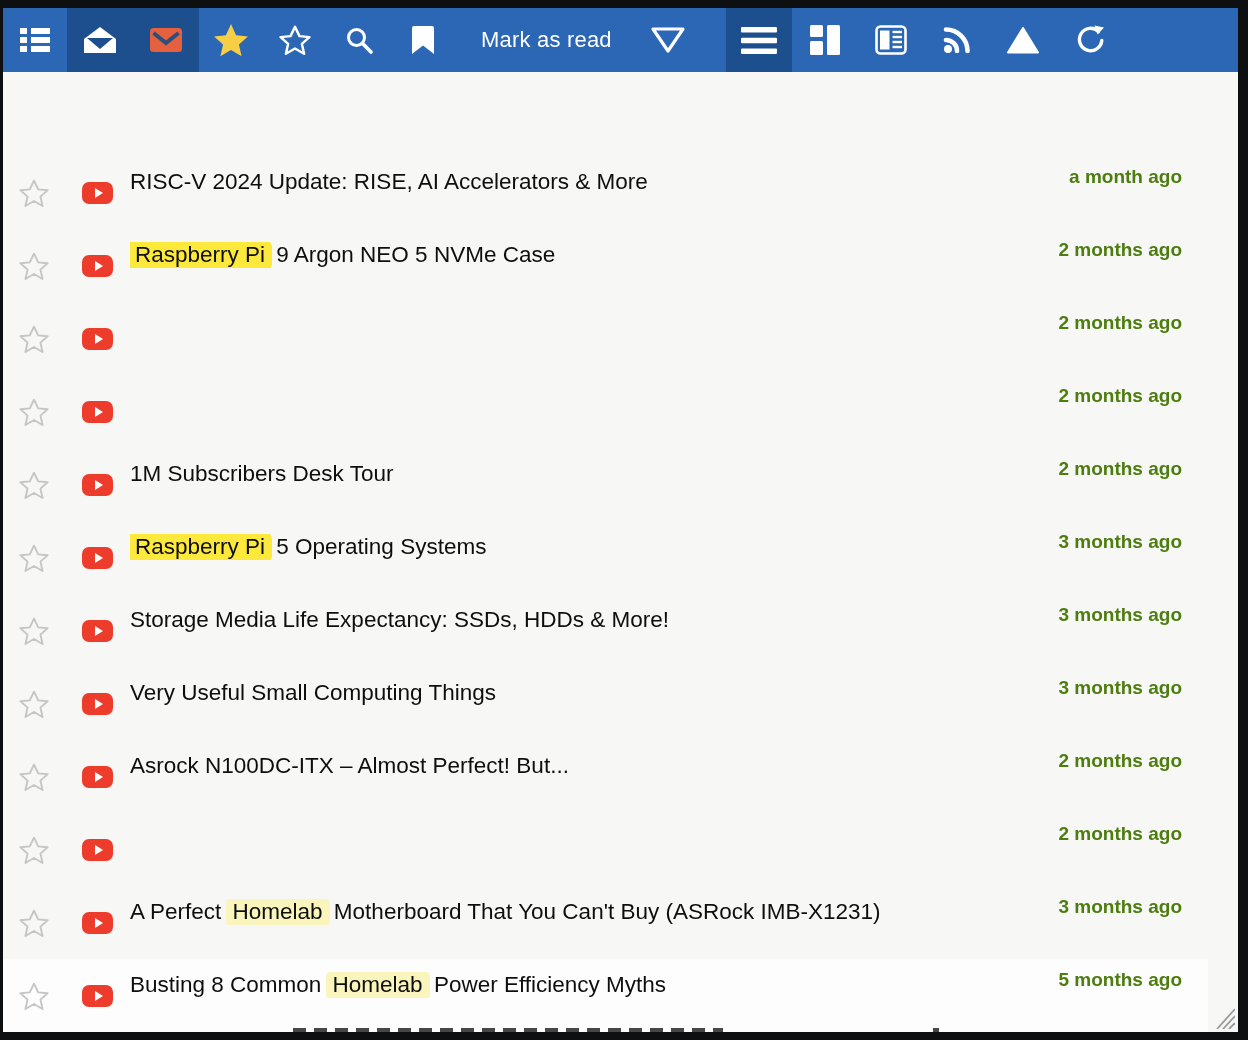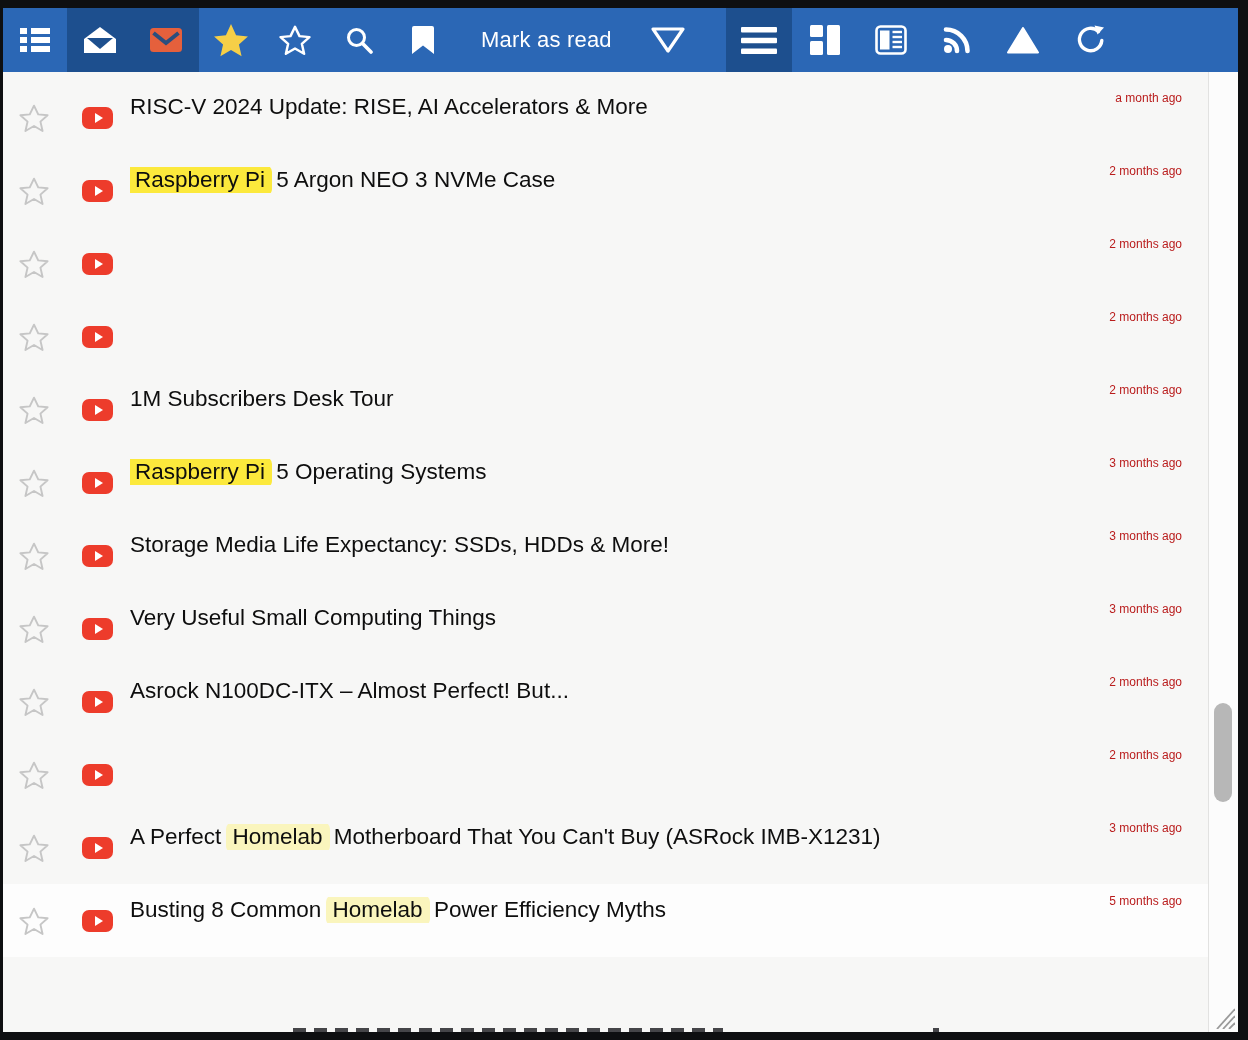--- a/index.html
+++ b/index.html
@@ -30,21 +30,21 @@
   .tb-group.active, .tb-btn.active { background:#1d4f8e; }
   .tb-group .tb-btn { width:66px; }
   .tb-text-btn {
     display:flex; align-items:center;
     padding:0 26px 0 26px; gap:38px;
     color:#ffffff; font-size:22px; letter-spacing:0.2px;
   }
   .tb-gap { width:14px; }
   .tb-btn66 { width:66px; }
   
-  .content { flex:1; display:flex; min-height:0; }
+  .content { flex:1; display:flex; min-height:0;align-items:flex-end; }
   .list {
     position:relative; flex:1;
     padding-top:9px;
     background:#f7f7f6;
     overflow:hidden;
   }
   .row {
     position:relative; height:73px; width:100%;
   }
   .row.selected { background:#fdfdfd;padding-left:36px; }
@@ -66,21 +66,21 @@
   }
   .row-title {
     position:absolute; left:127px; top:13px; right:150px;
     font-size:22.5px; color:#0e0e0e; white-space:nowrap; overflow:hidden;
   }
   .hl { border-radius:7px; padding:2px 7px 4px; }
   .hl-bright { background:#fce93c; margin:12px -2px; }
   .hl-pale   { background:#faf5bd; margin:8px -2px; }
   .row-time {
     position:absolute; right:26px; top:10px;
-    font-size:12px; color:#b91c1c;
+    font-size:19px; color:#4d7c0f;font-weight:bold;
   }
   .bottom-sliver {
     position:absolute; left:290px; bottom:0; height:4px; width:430px;
     background:repeating-linear-gradient(90deg,#26262a 0 13px, transparent 13px 21px);
     opacity:.85;
   }
   .bottom-sliver2 {
     position:absolute; left:930px; bottom:0; height:4px; width:6px;
     background:#26262a; opacity:.85;
   }
@@ -232,21 +232,21 @@
     <span class="row-yt"></span>
     <span class="row-title"><span>RISC-V 2024 Update: RISE, AI Accelerators &amp; More</span></span>
     <span class="row-time">a month ago</span>
   </div>
 
   <div class="row">
     <svg class="row-star" viewBox="0 0 34 32">
       <polygon fill="none" stroke="#c6c6c6" stroke-width="2.2" stroke-linejoin="round" points="17,2 21.8,11.9 32.4,12.9 24.3,20.1 26.7,30.7 17,25.1 7.3,30.7 9.7,20.1 1.6,12.9 12.2,11.9"></polygon>
     </svg>
     <span class="row-yt"></span>
-    <span class="row-title"><span class="hl hl-bright">Raspberry Pi</span><span> 5 Argon NEO 3 NVMe Case</span></span>
+    <span class="row-title"><span class="hl hl-bright">Raspberry Pi</span><span> 9 Argon NEO 5 NVMe Case</span></span>
     <span class="row-time">2 months ago</span>
   </div>
 
   <div class="row">
     <svg class="row-star" viewBox="0 0 34 32">
       <polygon fill="none" stroke="#c6c6c6" stroke-width="2.2" stroke-linejoin="round" points="17,2 21.8,11.9 32.4,12.9 24.3,20.1 26.7,30.7 17,25.1 7.3,30.7 9.7,20.1 1.6,12.9 12.2,11.9"></polygon>
     </svg>
     <span class="row-yt"></span>
     <span class="row-time">2 months ago</span>
   </div>

